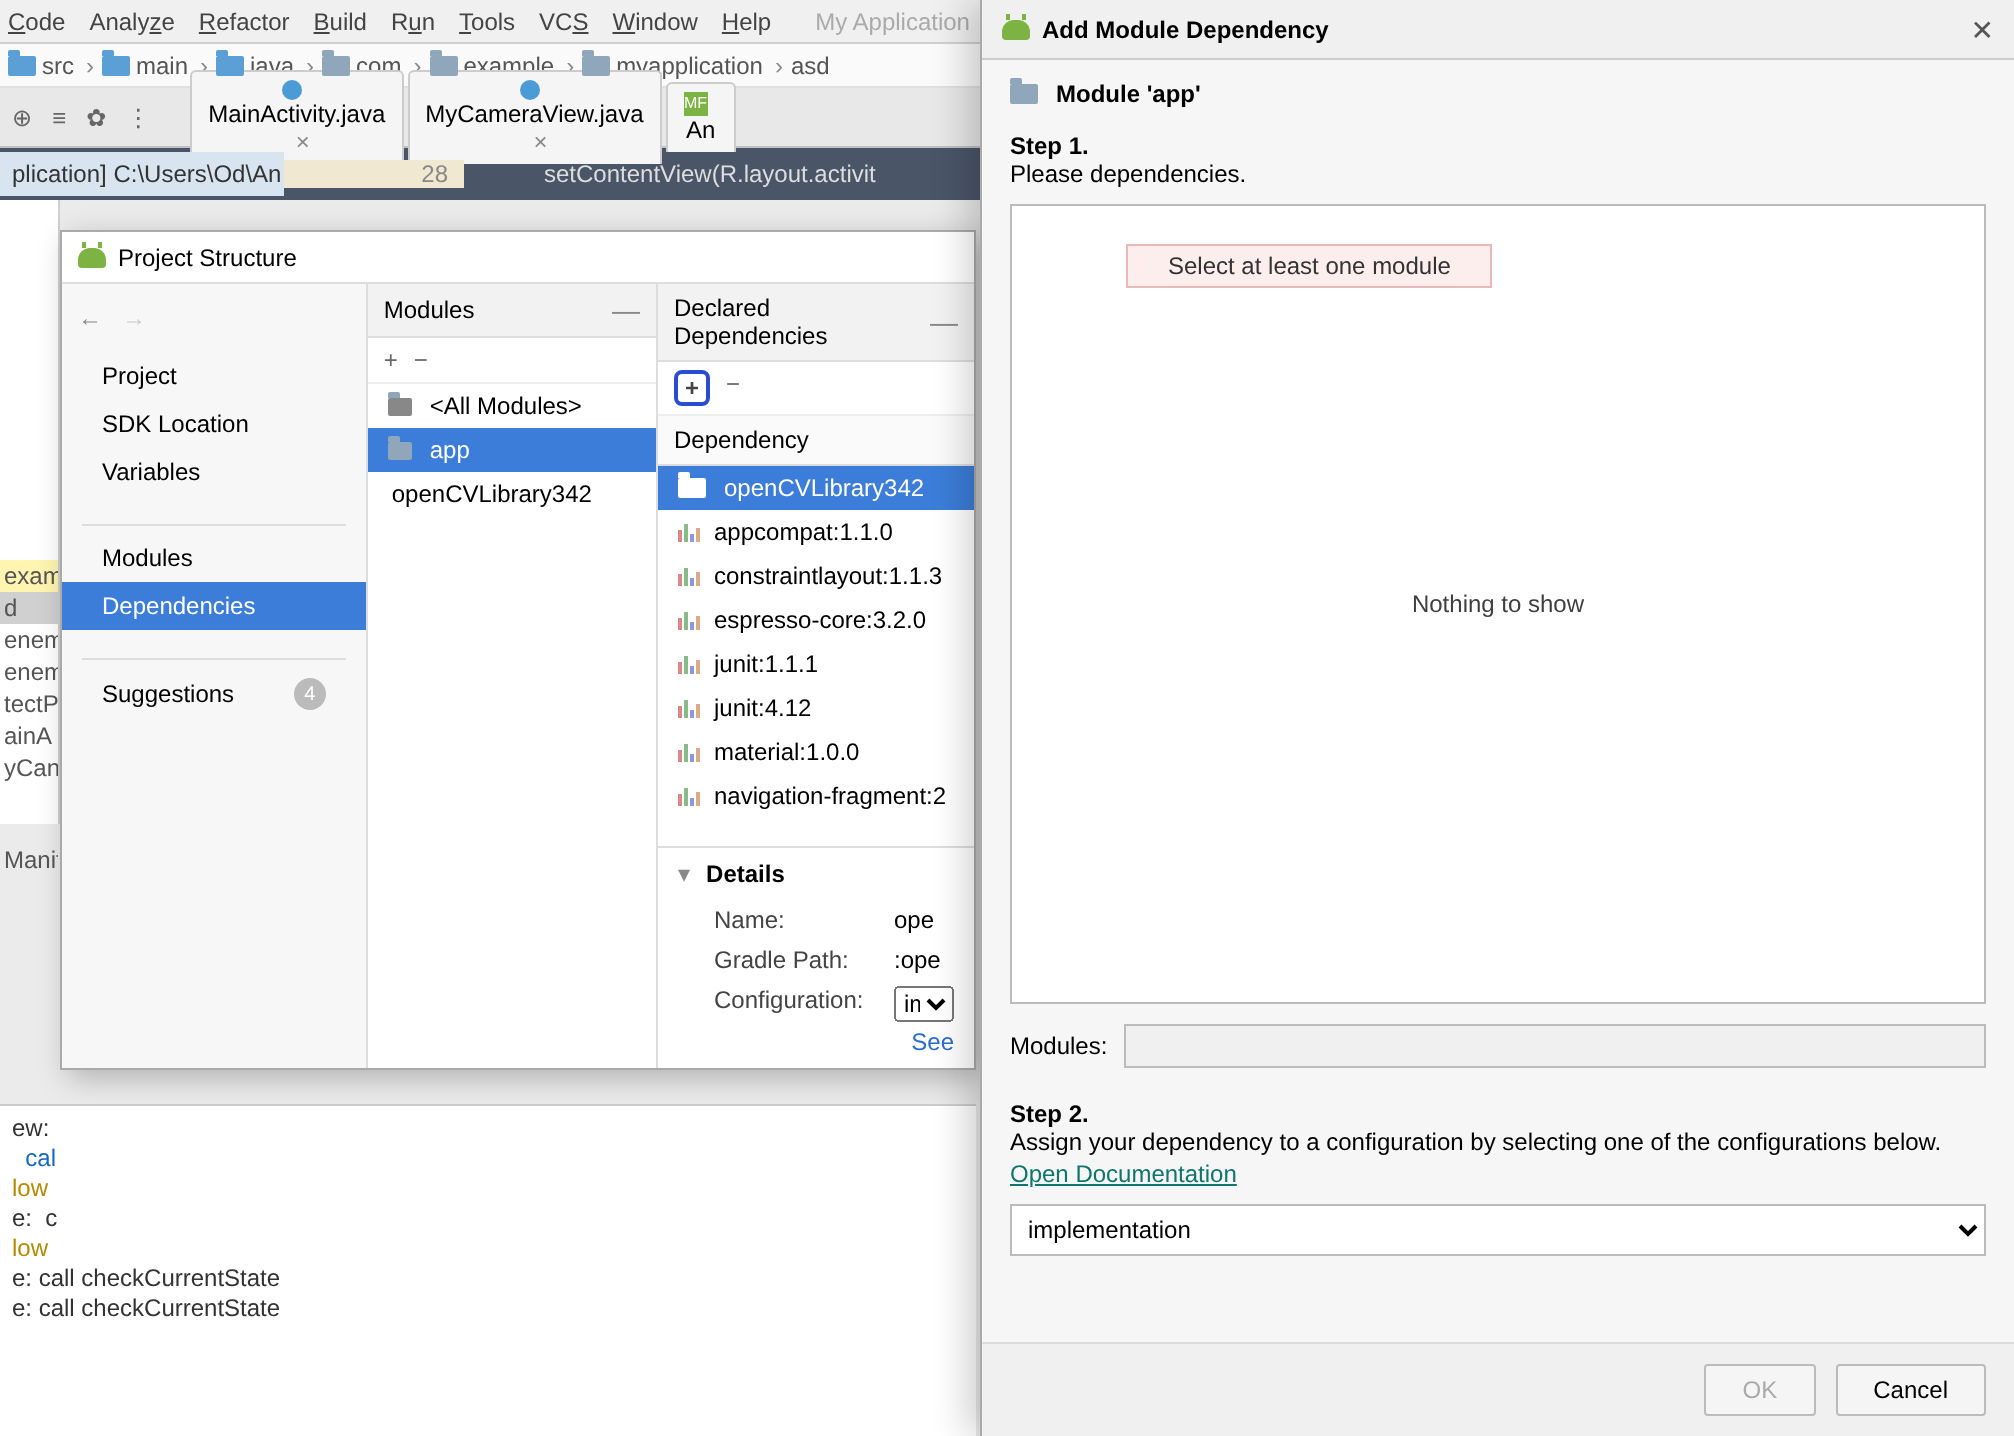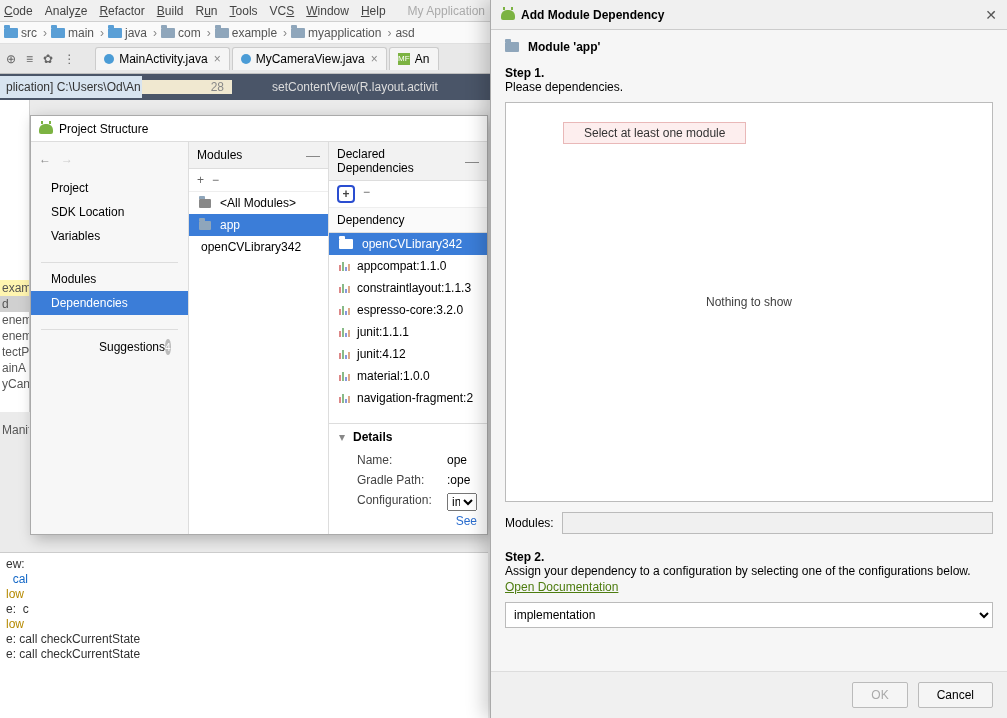--- a/index.html
+++ b/index.html
@@ -11,42 +11,42 @@
   .breadcrumbs { height:22px; display:flex; align-items:center; padding:0 4px; background:#fafafa; border-bottom:1px solid #e0e0e0; color:#555; }
   .breadcrumbs .crumb { display:flex; align-items:center; margin-right:2px; }
   .breadcrumbs .arrow { margin:0 4px; color:#888; }
   .folder-icon { width:14px; height:10px; background:#8fa6bb; border-radius:1px; display:inline-block; margin-right:3px; position:relative; }
   .folder-icon::before { content:''; position:absolute; top:-3px; left:0; width:6px; height:3px; background:#8fa6bb; border-radius:1px 1px 0 0; }
   .folder-icon.blue { background:#5a9fd6; }
   .folder-icon.blue::before { background:#5a9fd6; }
   .tabbar { height:30px; display:flex; align-items:center; background:#e8e8e8; border-bottom:1px solid #c0c0c0; padding-left:6px; }
   .tabbar .tool-icons { display:flex; gap:10px; margin-right:20px; color:#666; }
   .tabbar .tool-icons span { cursor:pointer; }
-  .tab { display:flex; align-items:center; padding:4px 8px; background:#f5f5f5; border:1px solid #ccc; border-bottom:none; margin-right:2px; border-radius:3px 3px 0 0; }
+  .tab { display:flex; align-items:center; padding:4px 8px; background:#f5f5f5; border:1px solid #ccc; border-bottom:none; margin-right:2px; border-radius:3px 3px 0 0;flex-direction:column; }
   .tab .circle { width:10px; height:10px; border-radius:50%; margin-right:5px; }
   .tab .close { margin-left:6px; color:#888; }
   .editor-strip { height:26px; display:flex; align-items:center; background:#4a5568; color:#ddd; font-family:Consolas,monospace; }
   .editor-left { width:142px; background:#d8e4f0; color:#333; padding:4px 6px; overflow:hidden; white-space:nowrap; }
   .editor-linenum { width:90px; background:#f0e8d0; color:#888; text-align:right; padding-right:8px; }
   .editor-code { padding-left:40px; }
   .dim-area { position:absolute; top:100px; left:0; width:1007px; height:618px; background:rgba(120,120,120,0.15); }
   .left-gutter { position:absolute; top:100px; left:0; width:30px; height:312px; background:#fff; border-right:1px solid #d0d0d0; font-size:11px; color:#555; padding-top:180px; }
   .left-gutter div { white-space:nowrap; overflow:hidden; height:16px; line-height:16px; padding-left:2px;}
   .left-gutter .yellow { background:#fff5b0; }
   .left-gutter .sel { background:#d0d0d0; }
 
   .ps-dialog { position:absolute; top:115px; left:30px; width:458px; height:420px; background:#fff; border:1px solid #aaa; box-shadow:4px 4px 14px rgba(0,0,0,0.25); display:flex; flex-direction:column; }
   .ps-title { height:26px; display:flex; align-items:center; padding:0 8px; border-bottom:1px solid #ddd; }
   .ps-body { flex:1; display:flex; overflow:hidden; }
   .ps-nav { width:158px; background:#f7f7f7; border-right:1px solid #ddd; padding-top:6px; }
   .ps-nav-top { padding:4px 8px; display:flex; gap:10px; color:#888;}
   .ps-nav .nav-item { padding:5px 20px; cursor:pointer; }
   .ps-nav .nav-item.sel { background:#3b7dd8; color:#fff; }
   .ps-nav .nav-sep { height:10px; }
-  .ps-nav .nav-item.sugg { display:flex; justify-content:space-between; align-items:center;margin-left:48px; }
+  .ps-nav .nav-item.sugg { display:flex; justify-content:space-between; align-items:center; }
   .ps-nav .badge { background:#bbb; color:#fff; border-radius:50%; width:16px; height:16px; display:inline-flex; align-items:center; justify-content:center; font-size:10px; }
   .ps-mods { width:150px; border-right:1px solid #ddd; display:flex; flex-direction:column; }
   .ps-col-head { padding:5px 8px; border-bottom:1px solid #ddd; background:#f2f2f2; display:flex; justify-content:space-between; align-items:center; }
   .ps-col-tools { padding:4px 8px; display:flex; gap:8px; color:#666; border-bottom:1px solid #eee;}
   .ps-mod-item { padding:4px 10px; display:flex; align-items:center; cursor:pointer; }
   .ps-mod-item.sel { background:#3b7dd8; color:#fff; }
   .ps-mod-item .folder-icon { width:12px; height:9px; }
   .ps-deps { flex:1; display:flex; flex-direction:column; }
   .ps-dep-list { flex:1; overflow:hidden; }
   .ps-dep-item { padding:4px 10px; display:flex; align-items:center; cursor:pointer; }
@@ -72,21 +72,21 @@
   .amd-title { height:30px; display:flex; align-items:center; justify-content:space-between; padding:0 10px; background:#f0f0f0; border-bottom:1px solid #ccc; }
   .amd-title .t { display:flex; align-items:center; gap:6px; font-weight:bold;}
   .amd-body { flex:1; padding:10px 14px; overflow:hidden; display:flex; flex-direction:column; }
   .amd-mod-label { display:flex; align-items:center; gap:6px; font-weight:bold; margin-bottom:10px;}
   .amd-step { font-weight:bold; margin-top:2px; }
   .amd-please { margin-bottom:4px; }
   .amd-tooltip { position:absolute; top:92px; left:72px; background:#fdeeee; border:1px solid #e9b8b8; padding:3px 20px; color:#333;}
   .amd-list { flex:0 0 400px; border:1px solid #bbb; background:#fff; display:flex; align-items:center; justify-content:center; color:#404040; margin-top:4px; }
   .amd-row { display:flex; align-items:center; margin-top:10px; gap:8px;justify-content:center;}
   .amd-row input { flex:1; border:1px solid #bbb; padding:3px 5px; background:#f0f0f0;}
-  .amd-link { color:#4d7c0f; text-decoration:underline; cursor:pointer; margin-top:2px; display:inline-block;}
+  .amd-link { color:#0f766e; text-decoration:underline; cursor:pointer; margin-top:2px; display:inline-block;}
   .amd-combo { margin-top:8px; display:flex; }
   .amd-combo select { flex:1; border:1px solid #bbb; padding:4px; background:#fff;}
   .amd-buttons { padding:10px 14px; display:flex; justify-content:flex-end; gap:10px; border-top:1px solid #ddd; background:#f0f0f0;}
   .amd-buttons button { padding:5px 18px; border:1px solid #bbb; background:#f5f5f5; border-radius:2px; cursor:pointer;text-align:center;}
   .amd-buttons button.disabled { color:#aaa; }
   .android-icon { width:14px; height:10px; background:#7cb342; border-radius:6px 6px 2px 2px; display:inline-block; position:relative;}
   .android-icon::before { content:''; position:absolute; top:-3px; left:2px; width:2px; height:3px; background:#7cb342;}
   .android-icon::after { content:''; position:absolute; top:-3px; right:2px; width:2px; height:3px; background:#7cb342;}
 
   .console { position:absolute; top:552px; left:0; width:488px; height:166px; background:#fff; font-family:Consolas,monospace; font-size:12px; color:#333; padding:4px 6px; border-top:1px solid #ccc; }

